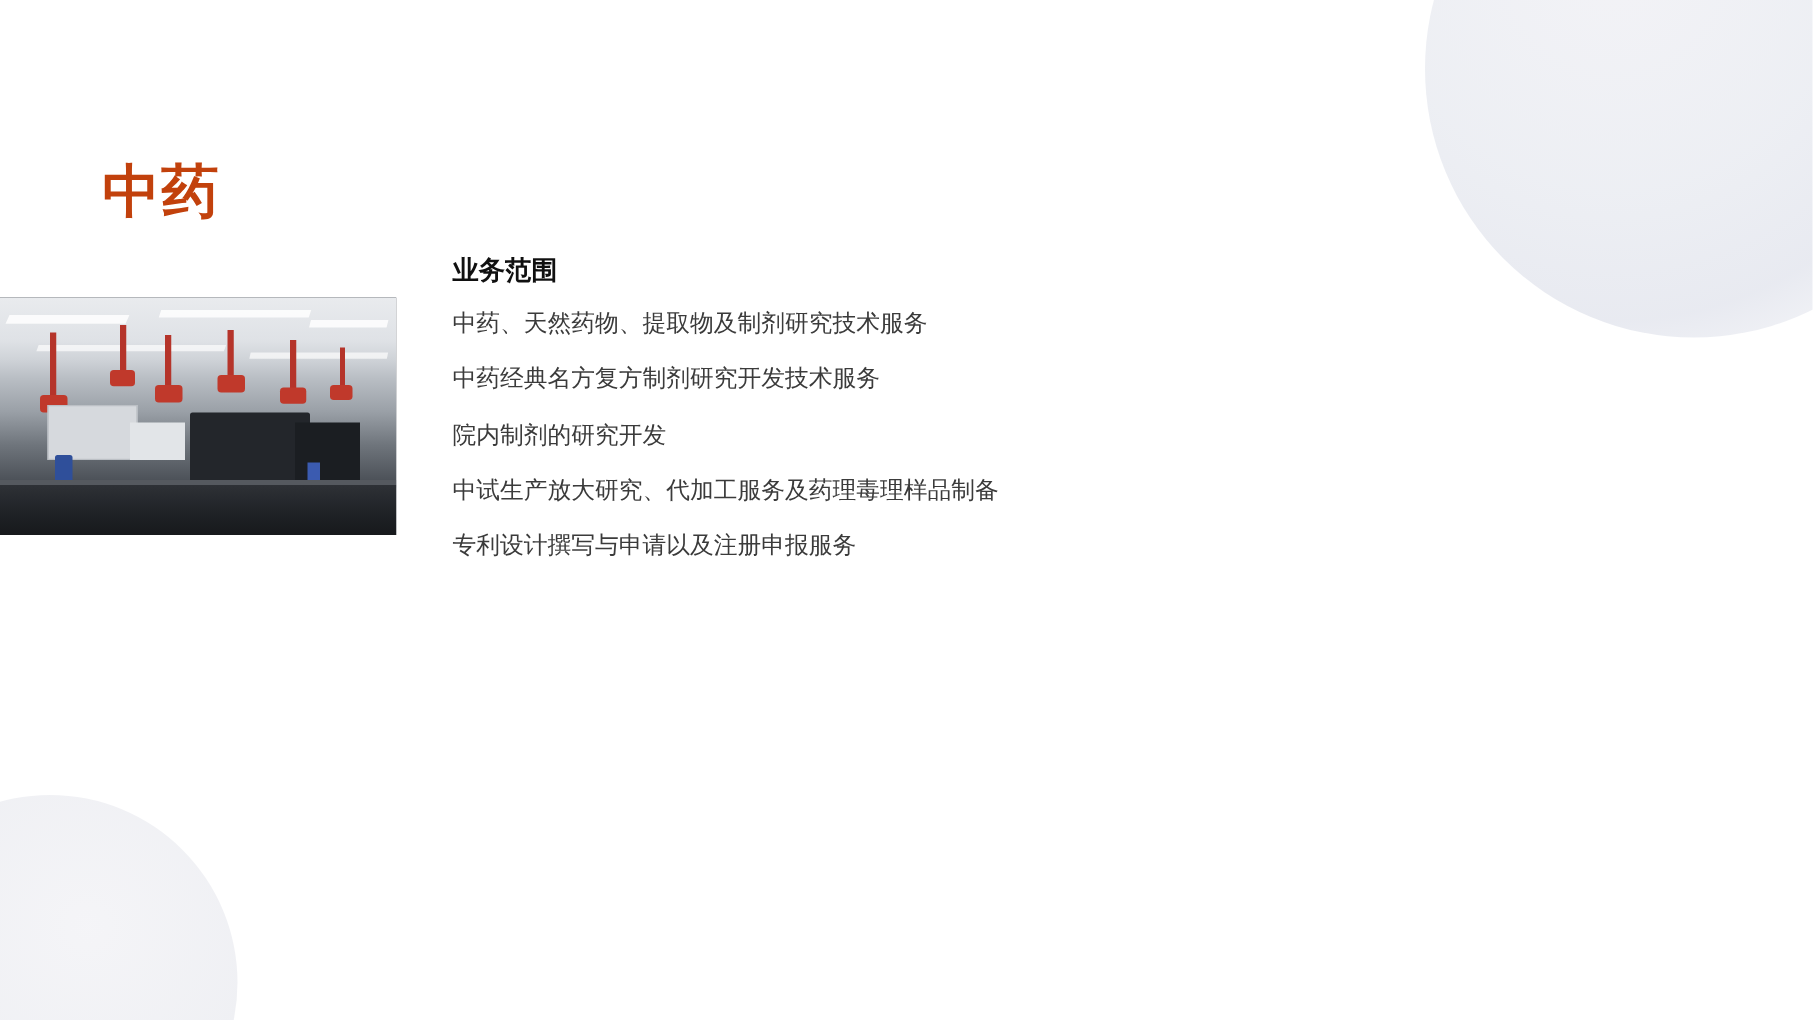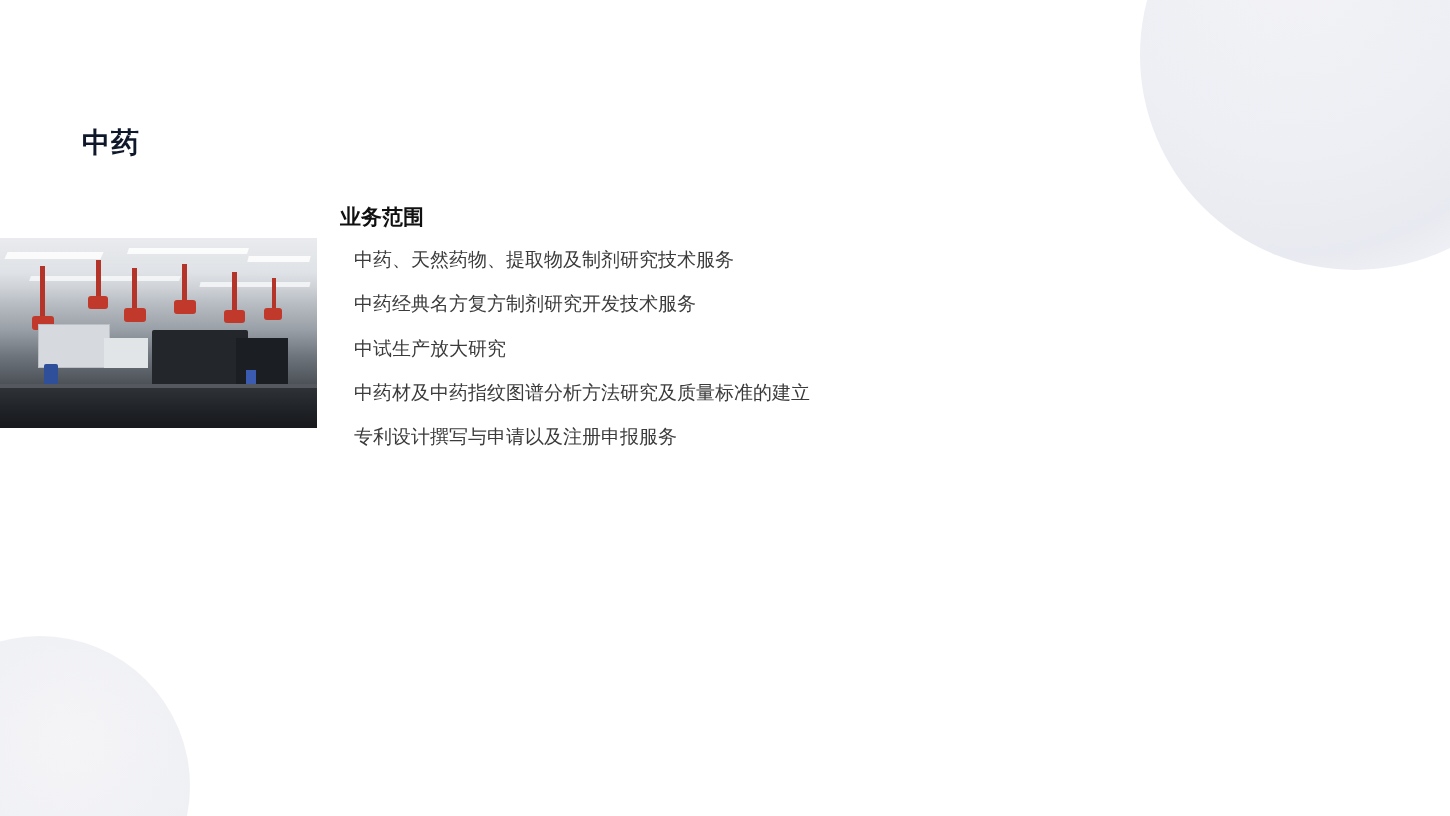--- a/index.html
+++ b/index.html
@@ -37,23 +37,23 @@
     background: radial-gradient(circle at 60% 35%, #f4f4f7 0%, #eeeff3 55%, #ffffff 100%);
     opacity: 0.95;
     pointer-events: none;
   }
 
   
   .slide-title {
     position: absolute;
     left: 82px;
     top: 126px;
-    font-size: 28px;
+    font-size: 46px;
     font-weight: bold;
-    color: #0f172a;
+    color: #c2410c;
     letter-spacing: 1px;
     line-height: 1.2;
   }
 
   
   .photo-frame {
     position: absolute;
     left: 0px;
     top: 238px;
     width: 317px;
@@ -155,21 +155,21 @@
     left: 246px;
     top: 132px;
     width: 10px;
     height: 16px;
     background: #3b5bb0;
   }
 
   
   .content {
     position: absolute;
-    left: 340px;
+    left: 362px;
     top: 203px;
     width: 980px;
   }
   .content-heading {
     font-size: 21px;
     font-weight: bold;
     color: #101010;
     margin: 0 0 17px 0;
     line-height: 1.3;
   }
@@ -177,21 +177,20 @@
     list-style: none;
     margin: 0;
     padding: 0;
   }
   .bullet-list li {
     font-size: 19px;
     color: #3b3b3b;
     line-height: 1.35;
     margin-bottom: 18.5px;
     white-space: nowrap;
-    margin-left: 14px;
   }
 </style>
 </head>
 <body>
 
 <div class="blob-top-right"></div>
 <div class="blob-bottom-left"></div>
 
 <div class="slide-title">中药</div>
 
@@ -225,17 +224,17 @@
     <div class="bench-edge"></div>
     <div class="bench"></div>
   </div>
 </div>
 
 <div class="content">
   <h2 class="content-heading">业务范围</h2>
   <ul class="bullet-list">
     <li>中药、天然药物、提取物及制剂研究技术服务</li>
     <li>中药经典名方复方制剂研究开发技术服务</li>
-    <li>中试生产放大研究</li>
-    <li>中药材及中药指纹图谱分析方法研究及质量标准的建立</li>
+    <li>院内制剂的研究开发</li>
+    <li>中试生产放大研究、代加工服务及药理毒理样品制备</li>
     <li>专利设计撰写与申请以及注册申报服务</li>
   </ul>
 </div>
 
 </body></html>

